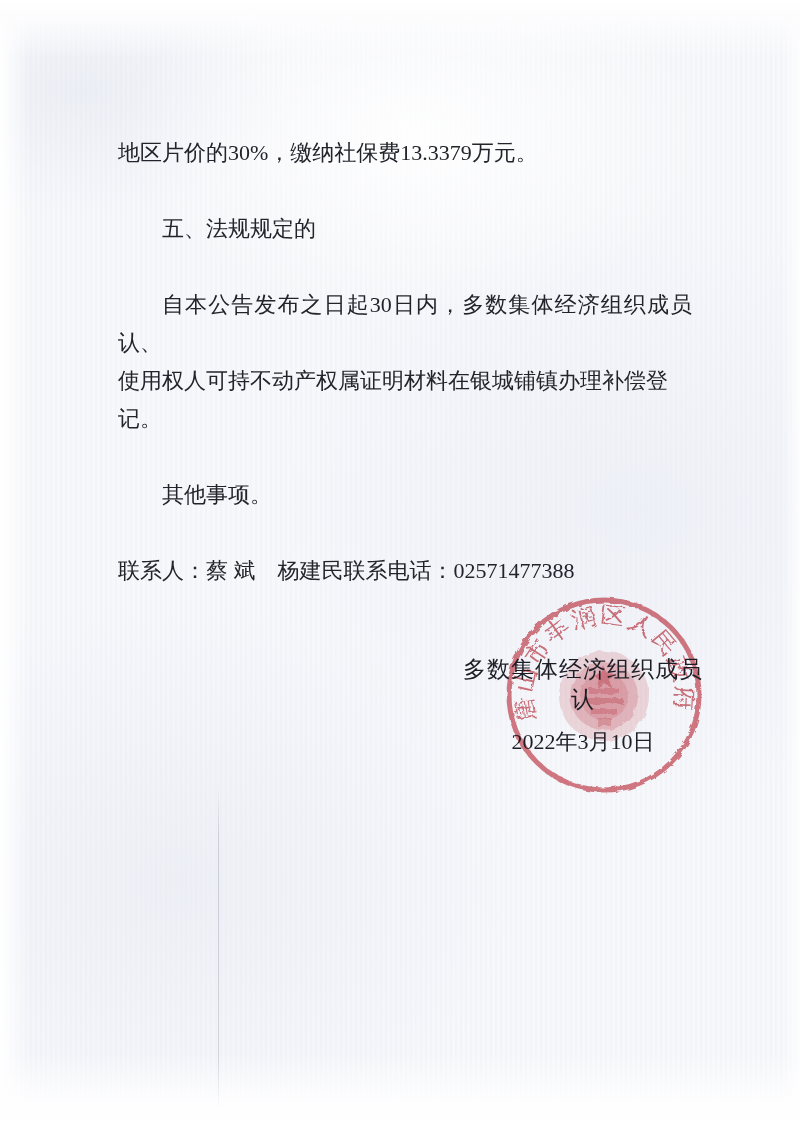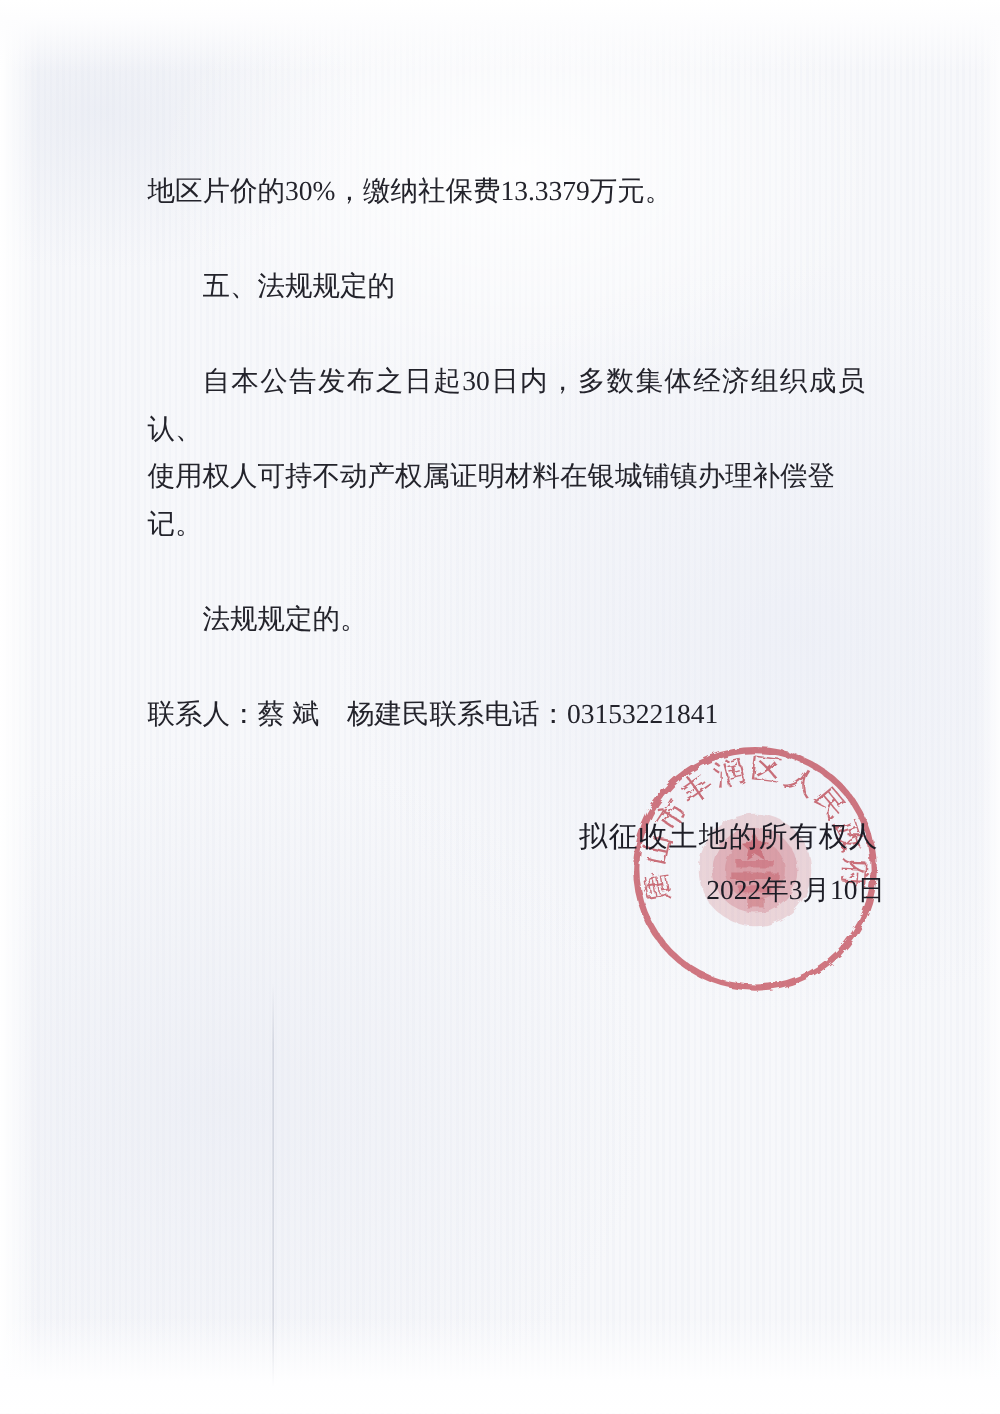--- a/index.html
+++ b/index.html
@@ -54,21 +54,20 @@
   }
   .signature .issuer {
     font-size: 23px;
     line-height: 30px;
     letter-spacing: 1px;
   }
   .signature .date {
     margin-top: 13px;
     font-size: 22px;
     line-height: 28px;
-    text-align: right;
   }
   .seal {
     position: absolute;
     left: 501px;
     top: 592px;
     z-index: 2;
     mix-blend-mode: multiply;
     opacity: 0.92;
   }
   .crease {
@@ -88,26 +87,26 @@
 <body>
 
 <div class="page">
 
   <div class="doc-body">
     <p>地区片价的30%，缴纳社保费13.3379万元。</p>
     <p class="indent">五、法规规定的</p>
     <p class="indent">自本公告发布之日起30日内，多数集体经济组织成员认、
 使用权人可持不动产权属证明材料在银城铺镇办理补偿登
 记。</p>
-    <p class="indent">法规规定的。</p>
-    <p class="contact-line"><span class="contact-person">联系人：蔡 斌　杨建民</span><span>联系电话：03153221841</span></p>
+    <p class="indent">其他事项。</p>
+    <p class="contact-line"><span class="contact-person">联系人：蔡 斌　杨建民</span><span>联系电话：02571477388</span></p>
   </div>
 
   <div class="signature">
-    <div class="issuer">拟征收土地的所有权人</div>
+    <div class="issuer">多数集体经济组织成员认</div>
     <div class="date">2022年3月10日</div>
   </div>
 
   <svg class="seal" width="206" height="206" viewBox="0 0 206 206">
     <defs>
       <path id="ringPath" d="M 35.3 127.6 A 72 72 0 1 1 170.7 127.6" fill="none"></path>
       <filter id="rough" x="-10%" y="-10%" width="120%" height="120%">
         <feTurbulence type="fractalNoise" baseFrequency="0.12 0.14" numOctaves="3" seed="7" result="n"></feTurbulence>
         <feDisplacementMap in="SourceGraphic" in2="n" scale="4"></feDisplacementMap>
       </filter>

